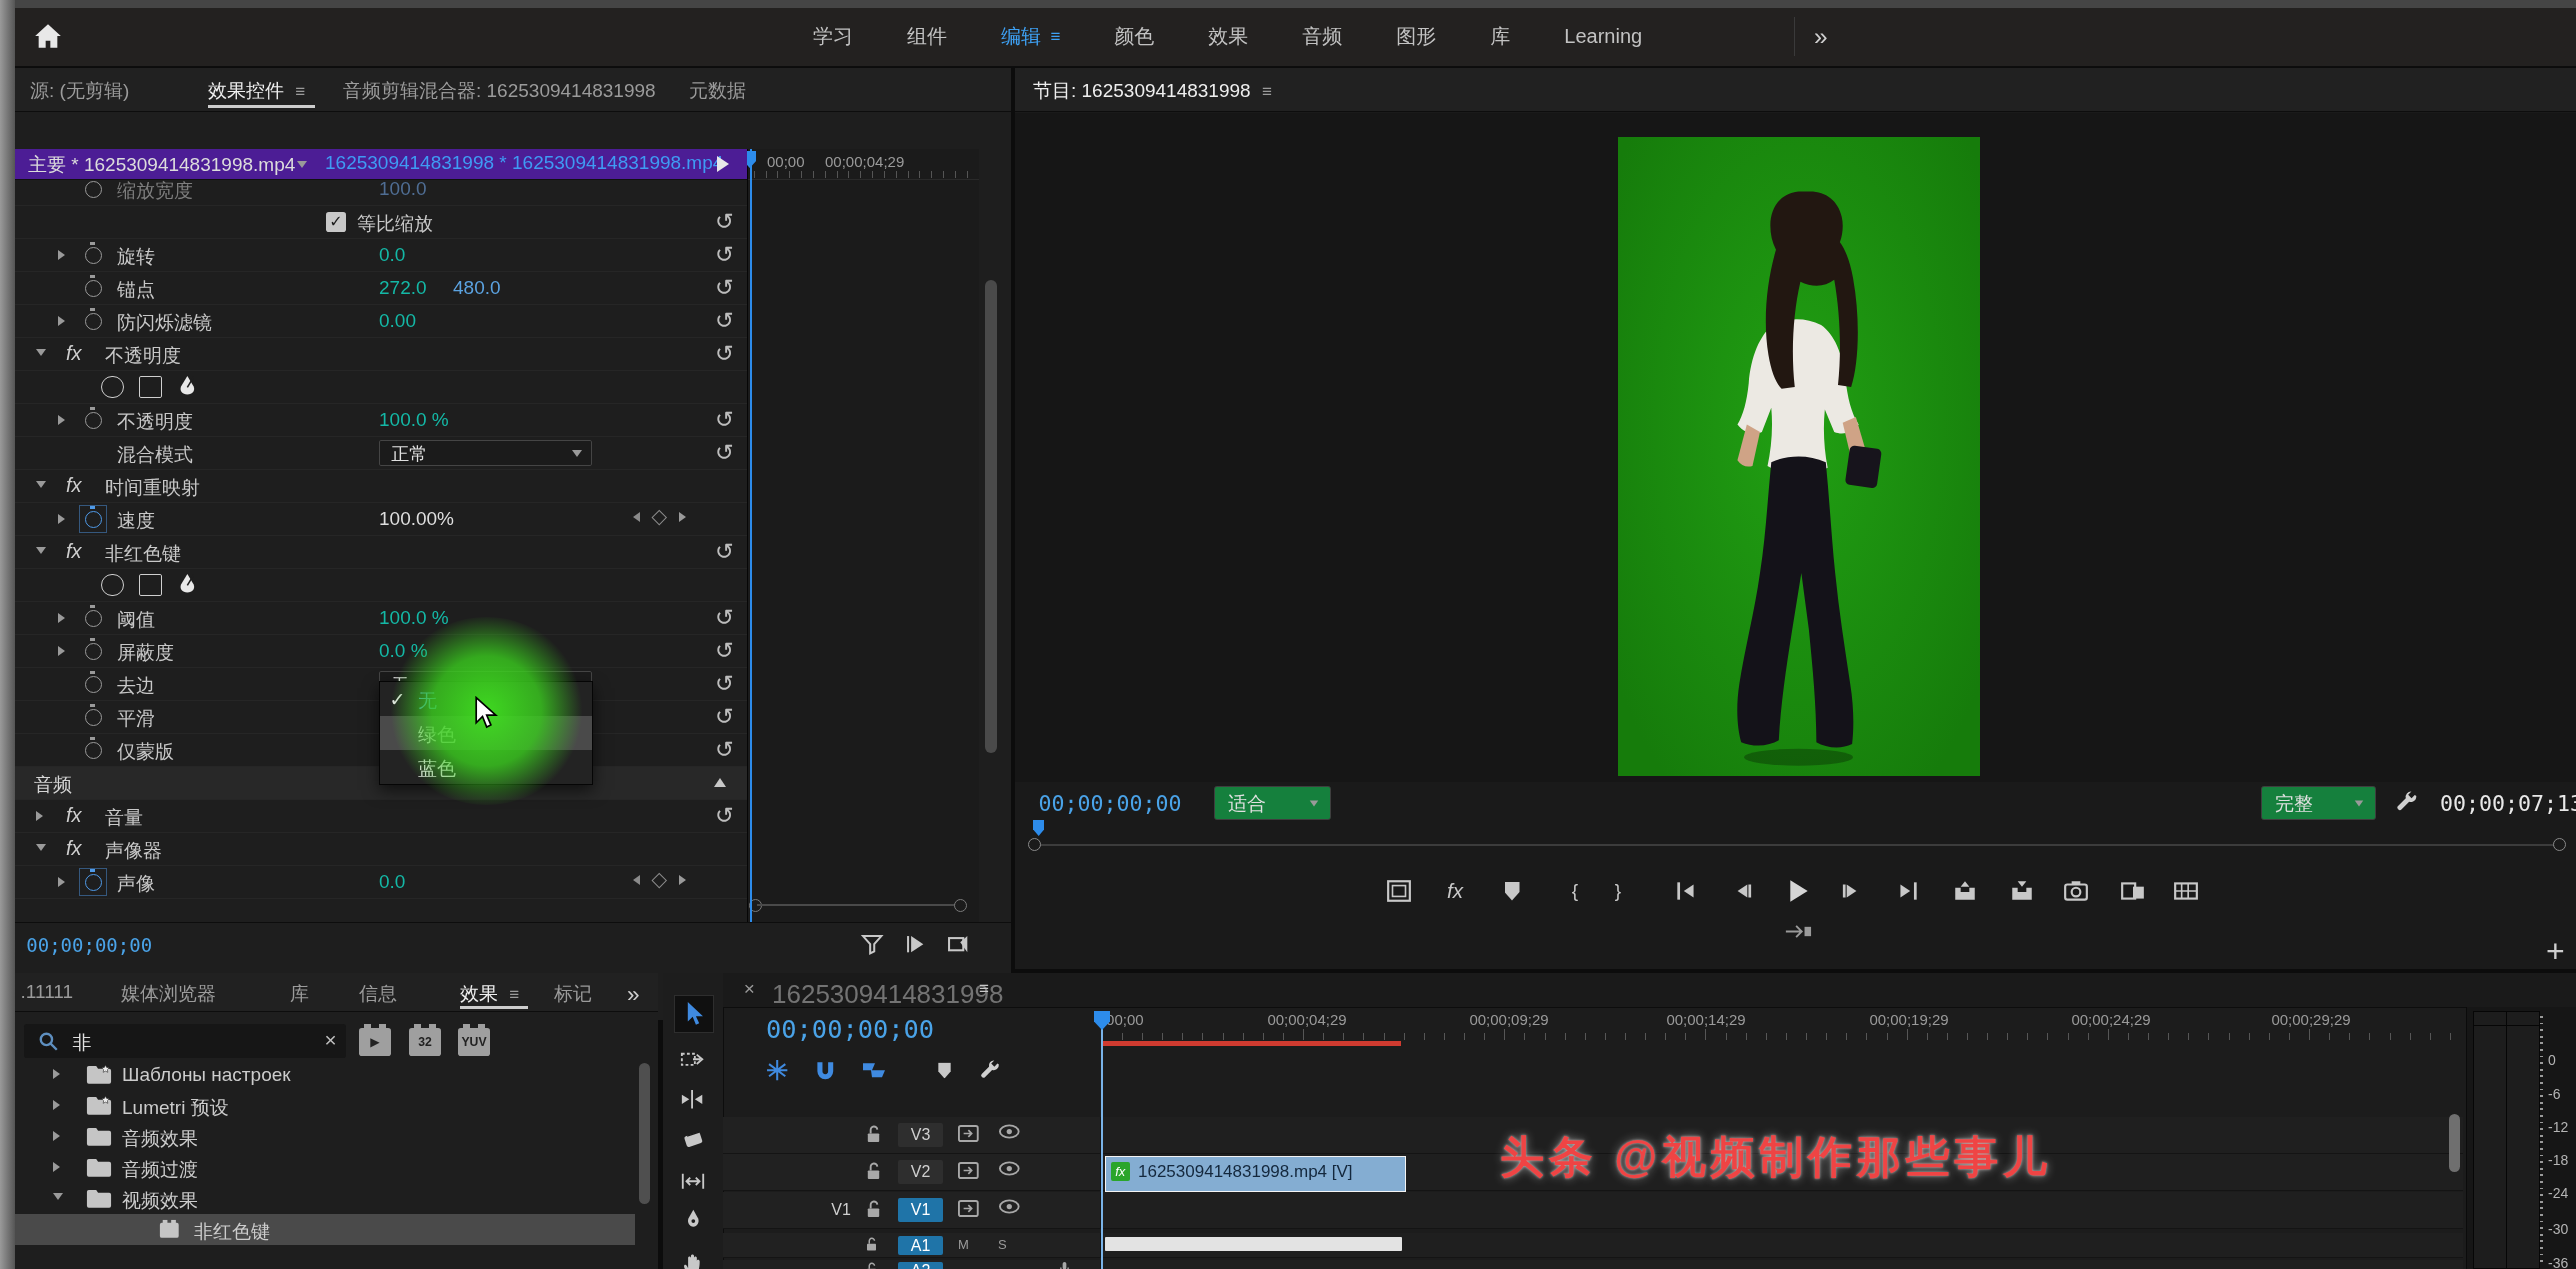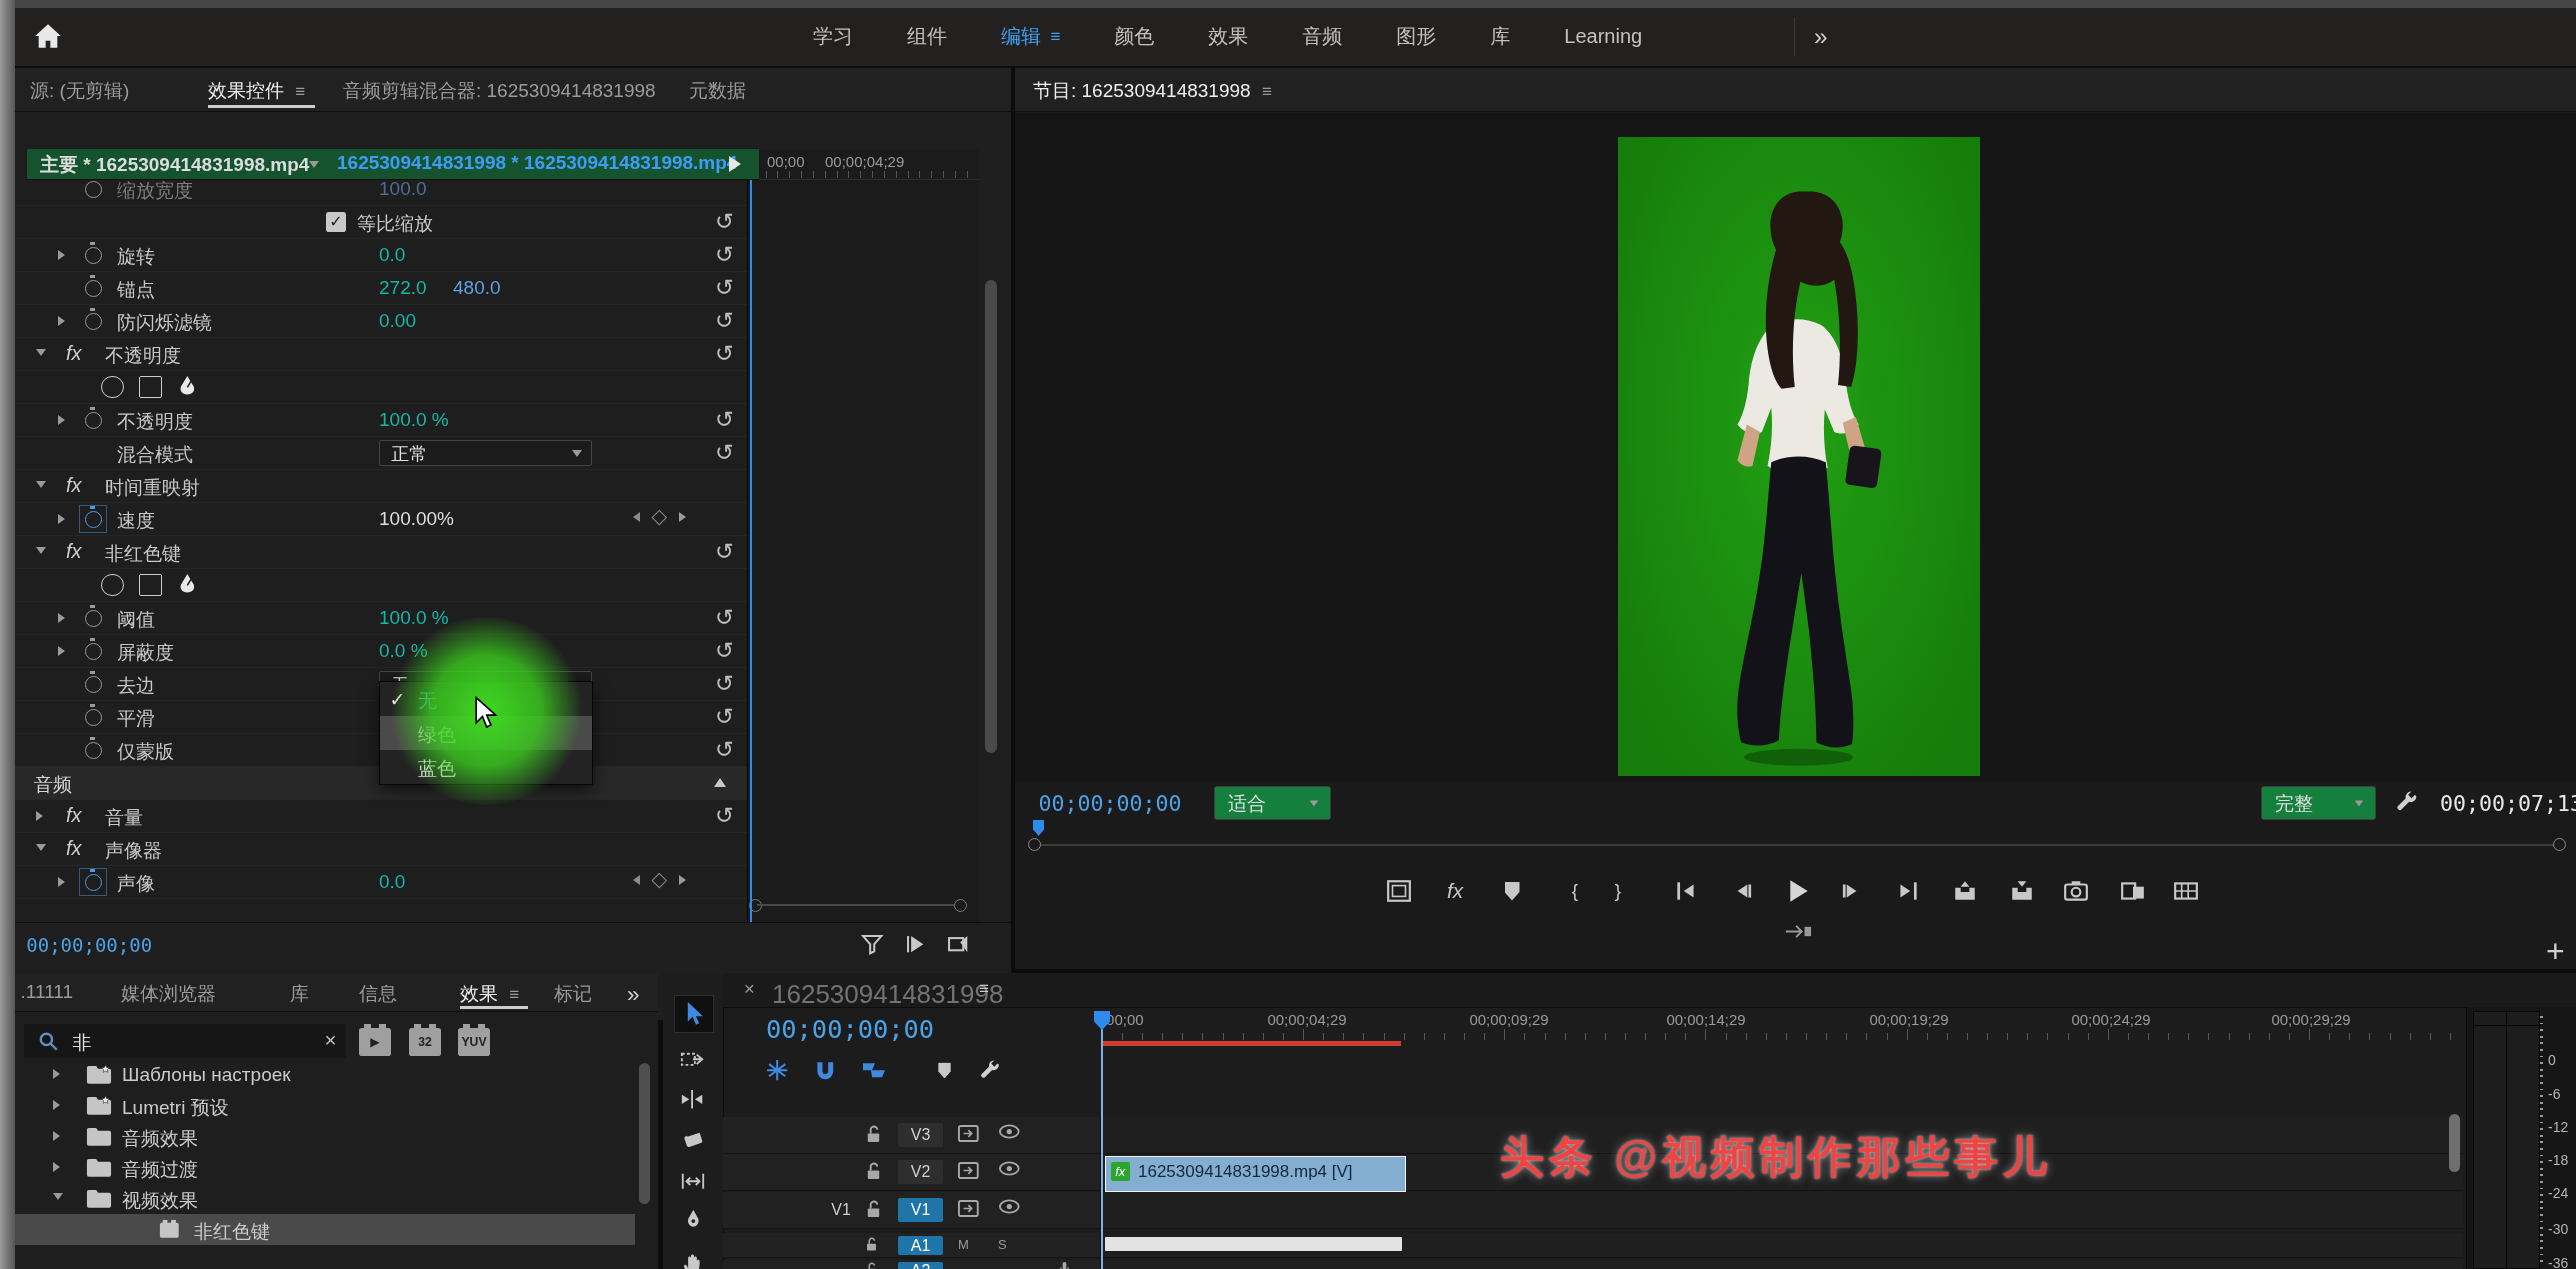--- a/index.html
+++ b/index.html
@@ -21,21 +21,21 @@
   .overflow-chev{left:1799px;top:15px;font-size:24.4px;color:#cfcfcf;letter-spacing:-3.8px;}
   
   .panel{position:absolute;background:#1e1e1e;}
   .tabbar{position:absolute;left:0;top:0;right:0;height:43px;background:#212121;border-bottom:1.9px solid #0d0d0d;overflow:hidden;}
   .ptab{position:absolute;top:10.3px;font-size:19px;color:#9b9b9b;white-space:nowrap;}
   .ptab.active{color:#efefef;}
   .ptab .pmenu{color:#9b9b9b;margin-left:11.3px;}
   .tab-underline{position:absolute;height:2.8px;background:#cdcdcd;bottom:2.8px;}
   .pmenu{font-size:17px;}
   
-  .ec-header{position:absolute;left:12px;top:81px;width:732px;height:30px;background:#14532d;z-index:6;border-bottom:0.9px solid #101010;font-weight:bold;}
+  .ec-header{position:absolute;left:0;top:81px;width:732px;height:30px;background:#4c1d95;z-index:6;border-bottom:0.9px solid #101010;}
   .ec-master{position:absolute;left:13px;top:2.8px;color:#dcdcdc;font-size:19px;}
   .ec-master-caret{position:absolute;left:282px;top:12.2px;}
   .ec-clipname{position:absolute;left:310px;top:2.8px;color:#3f9bf4;font-size:19px;}
   .ec-play{position:absolute;left:702px;top:6.6px;width:0;height:0;border-left:12.2px solid #e8e8e8;border-top:8.5px solid transparent;border-bottom:8.5px solid transparent;}
   .ec-rows{position:absolute;left:0;top:105px;width:732px;}
   .ec-row{position:relative;height:32px;border-bottom:0.9px solid #262626;width:732px;background:#1e1e1e;}
   .ec-row.section{background:#282828;}
   .ec-row .chev{position:absolute;left:43px;top:11.3px;}
   .ec-row.group .chev{left:20.7px;}
   .ec-row .fx{position:absolute;left:51px;top:3.8px;font-style:italic;font-size:20px;color:#cfcfcf;}

